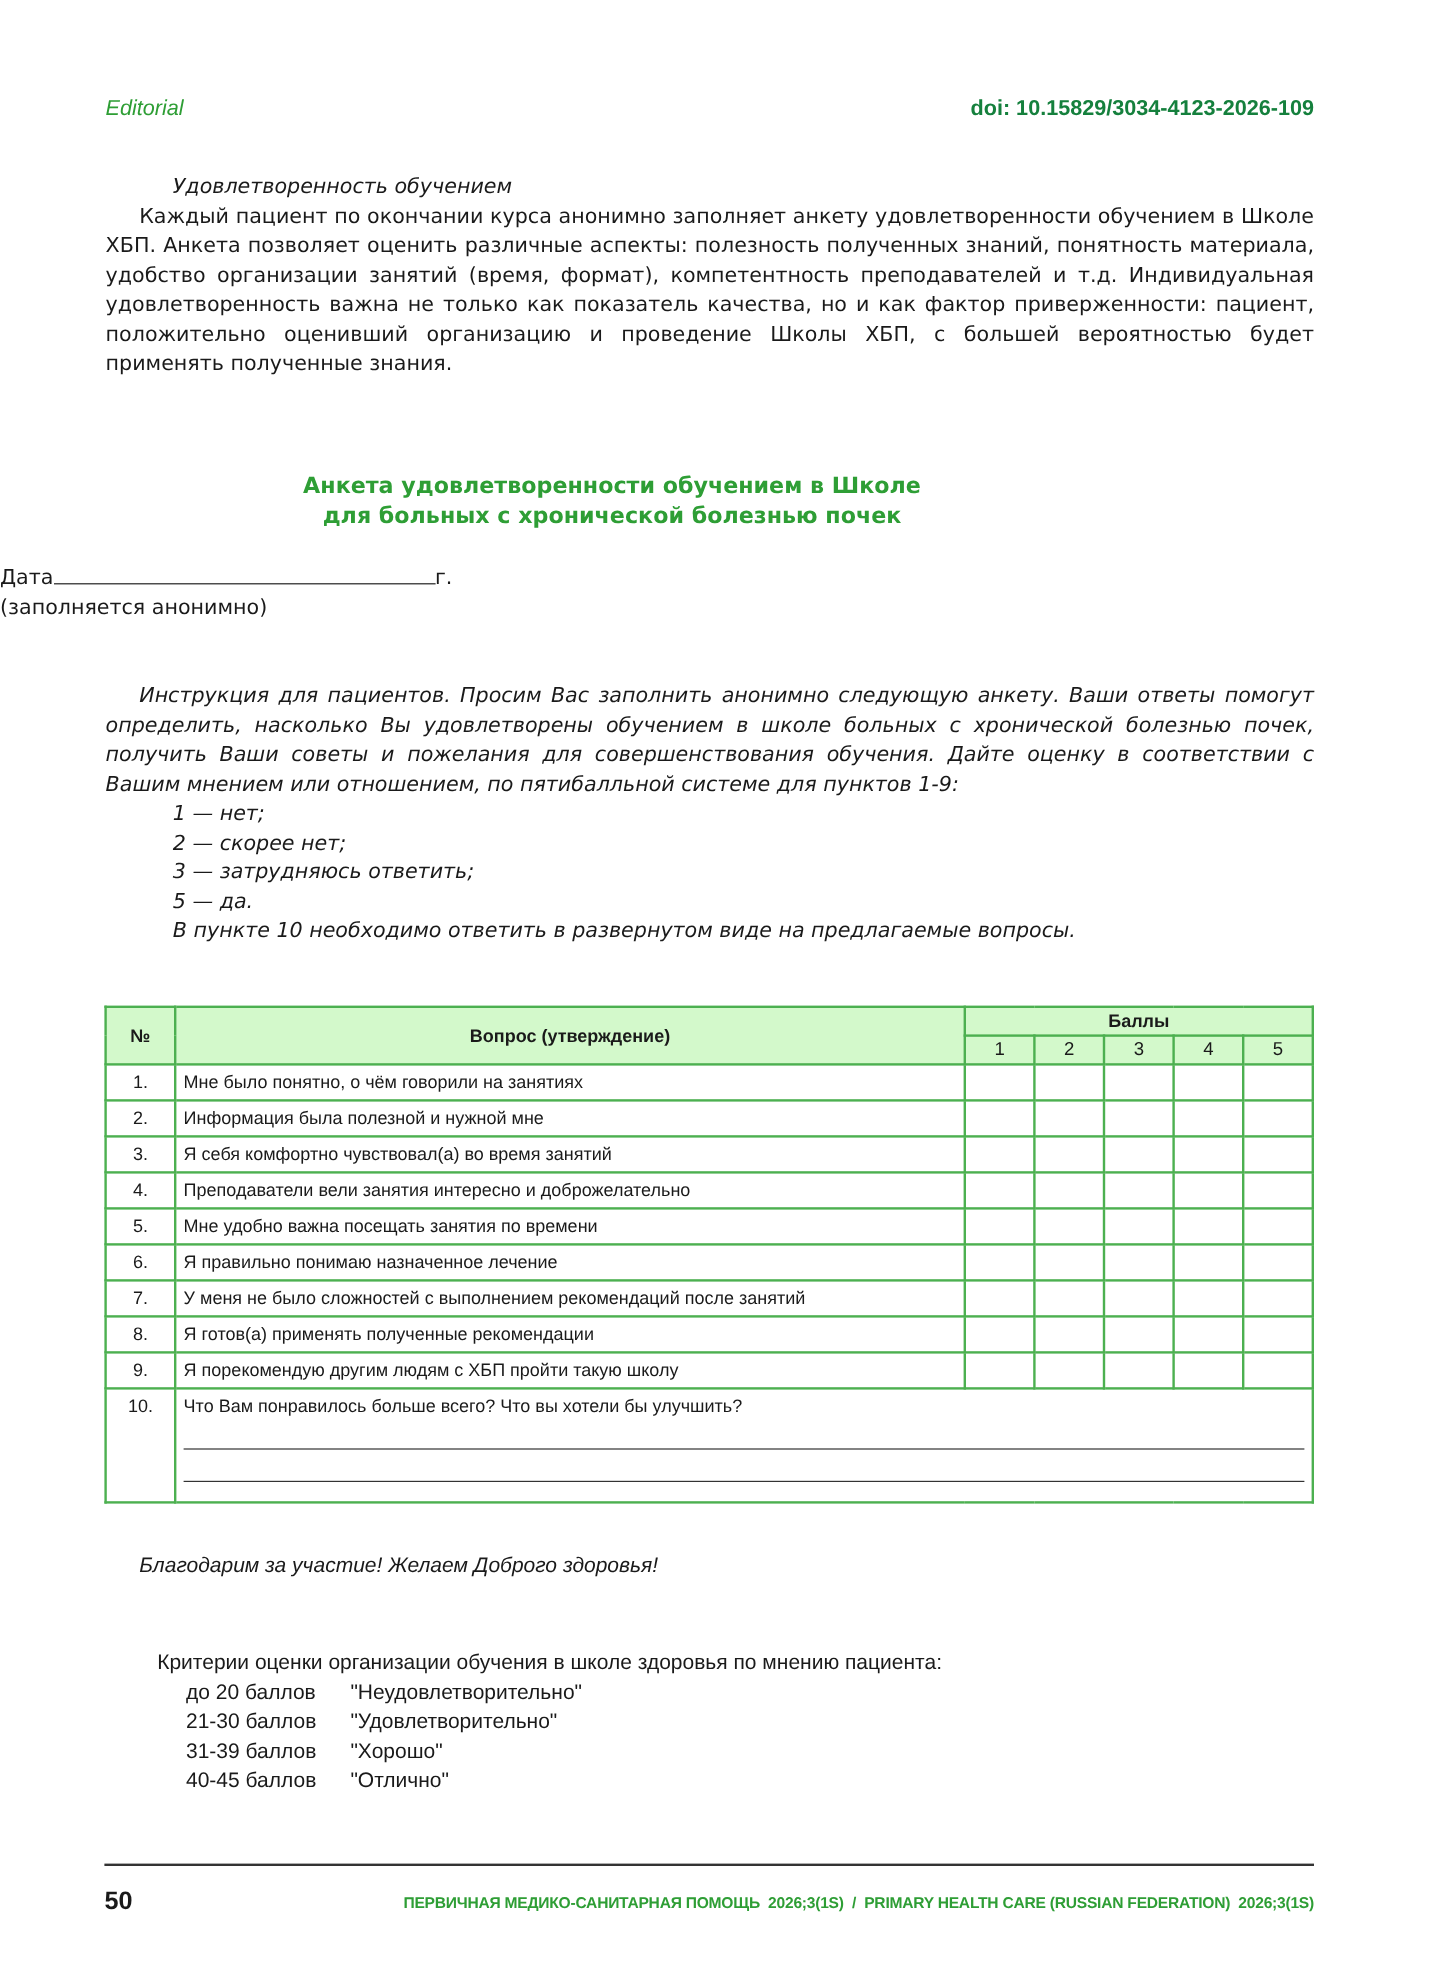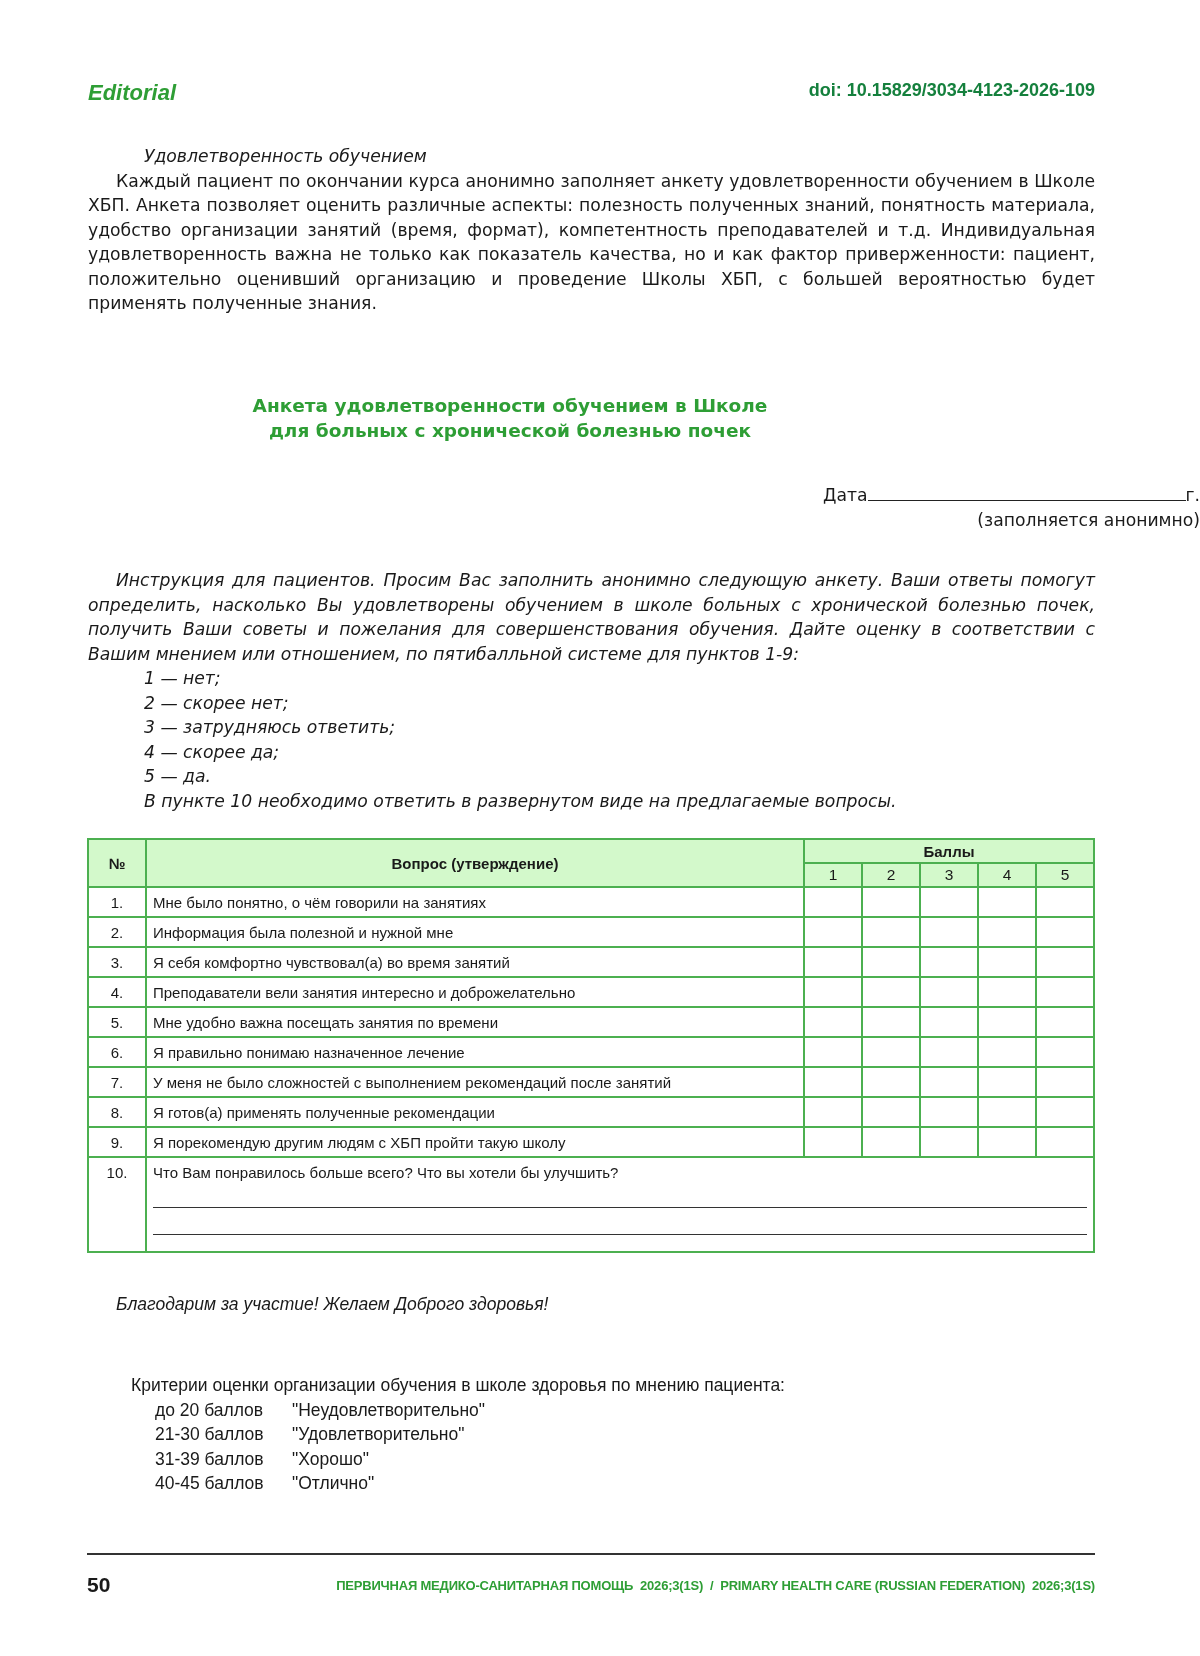--- a/index.html
+++ b/index.html
@@ -1,29 +1,29 @@
 <!DOCTYPE html>
 <html><head>
 <meta charset="utf-8">
 <style>
   html, body { margin:0; padding:0; background:#ffffff; }
   body { width:1200px; height:1656px; position:relative; overflow:hidden;
          font-family:"DejaVu Sans", "Liberation Sans", sans-serif; color:#1a1a1a; }
   .abs { position:absolute; }
-  .hdr-left { left:88px; top:80px; font-size:22px; font-weight:bold; font-style:italic; color:#2e9e35;
+  .hdr-left { left:88px; top:80px; font-size:18px; font-weight:normal; font-style:italic; color:#2e9e35;
               font-family:"Liberation Sans", sans-serif; }
   .hdr-right { right:105px; top:80px; font-size:18px; font-weight:bold; color:#15803d;
                font-family:"Liberation Sans", sans-serif; }
   .para { left:88px; width:1007px; font-size:17.2px; line-height:24.5px; text-align:justify; }
   .para p { margin:0; text-indent:28px; }
   .ital { font-style:italic; }
   .sub-heading { margin:0; padding-left:28px; font-style:italic; }
   .title { left:0; width:1020px; text-align:center; top:394px; font-size:18.5px; line-height:24.5px;
            font-weight:bold; color:#2e9e35; }
-  .date-line { left:0; width:1200px; text-align:right; top:482px; font-size:17.2px; line-height:24.5px; }
+  .date-line { left:0; width:1200px; text-align:left; top:468px; font-size:17.2px; line-height:24.5px; }
   .date-blank { display:inline-block; width:318px; border-bottom:1.5px solid #222; height:18px; vertical-align:baseline; }
   .instr { top:568px; }
   .instr .scale { margin:0; padding-left:28px; }
   table.q { position:absolute; left:87px; top:838px; width:1008px; border-collapse:collapse;
             font-family:"Liberation Sans", sans-serif; font-size:15px; }
   table.q td, table.q th { border:2px solid #4cb050; padding:0; }
   table.q th { background:#d3f9cb; font-weight:bold; font-size:15px; }
   table.q .hrow1 th { height:22px; }
   table.q .hrow2 th { height:22px; font-weight:normal; font-size:15.5px; }
   table.q td.num { width:56px; text-align:center; height:28px; font-size:15px; }
@@ -62,21 +62,20 @@
     <span>Дата</span><span class="date-blank"></span><span>г.</span>
   </div>
   <div>(заполняется анонимно)</div>
 </div>
 
 <div class="abs para ital instr">
   <p>Инструкция для пациентов. Просим Вас заполнить анонимно следующую анкету. Ваши ответы помогут определить, насколько Вы удовлетворены обучением в школе больных с хронической болезнью почек, получить Ваши советы и пожелания для совершенствования обучения. Дайте оценку в соответствии с Вашим мнением или отношением, по пятибалльной системе для пунктов 1-9:</p>
   <p class="scale">1 — нет;</p>
   <p class="scale">2 — скорее нет;</p>
   <p class="scale">3 — затрудняюсь ответить;</p>
-  <p class="scale">4 — скорее да;</p>
   <p class="scale">5 — да.</p>
   <p class="scale">В пункте 10 необходимо ответить в развернутом виде на предлагаемые вопросы.</p>
 </div>
 
 <table class="q">
   <tbody>
       <tr class="hrow1">
     <th rowspan="2" style="width:56px;">№</th>
     <th rowspan="2">Вопрос (утверждение)</th>
     <th colspan="5">Баллы</th>

